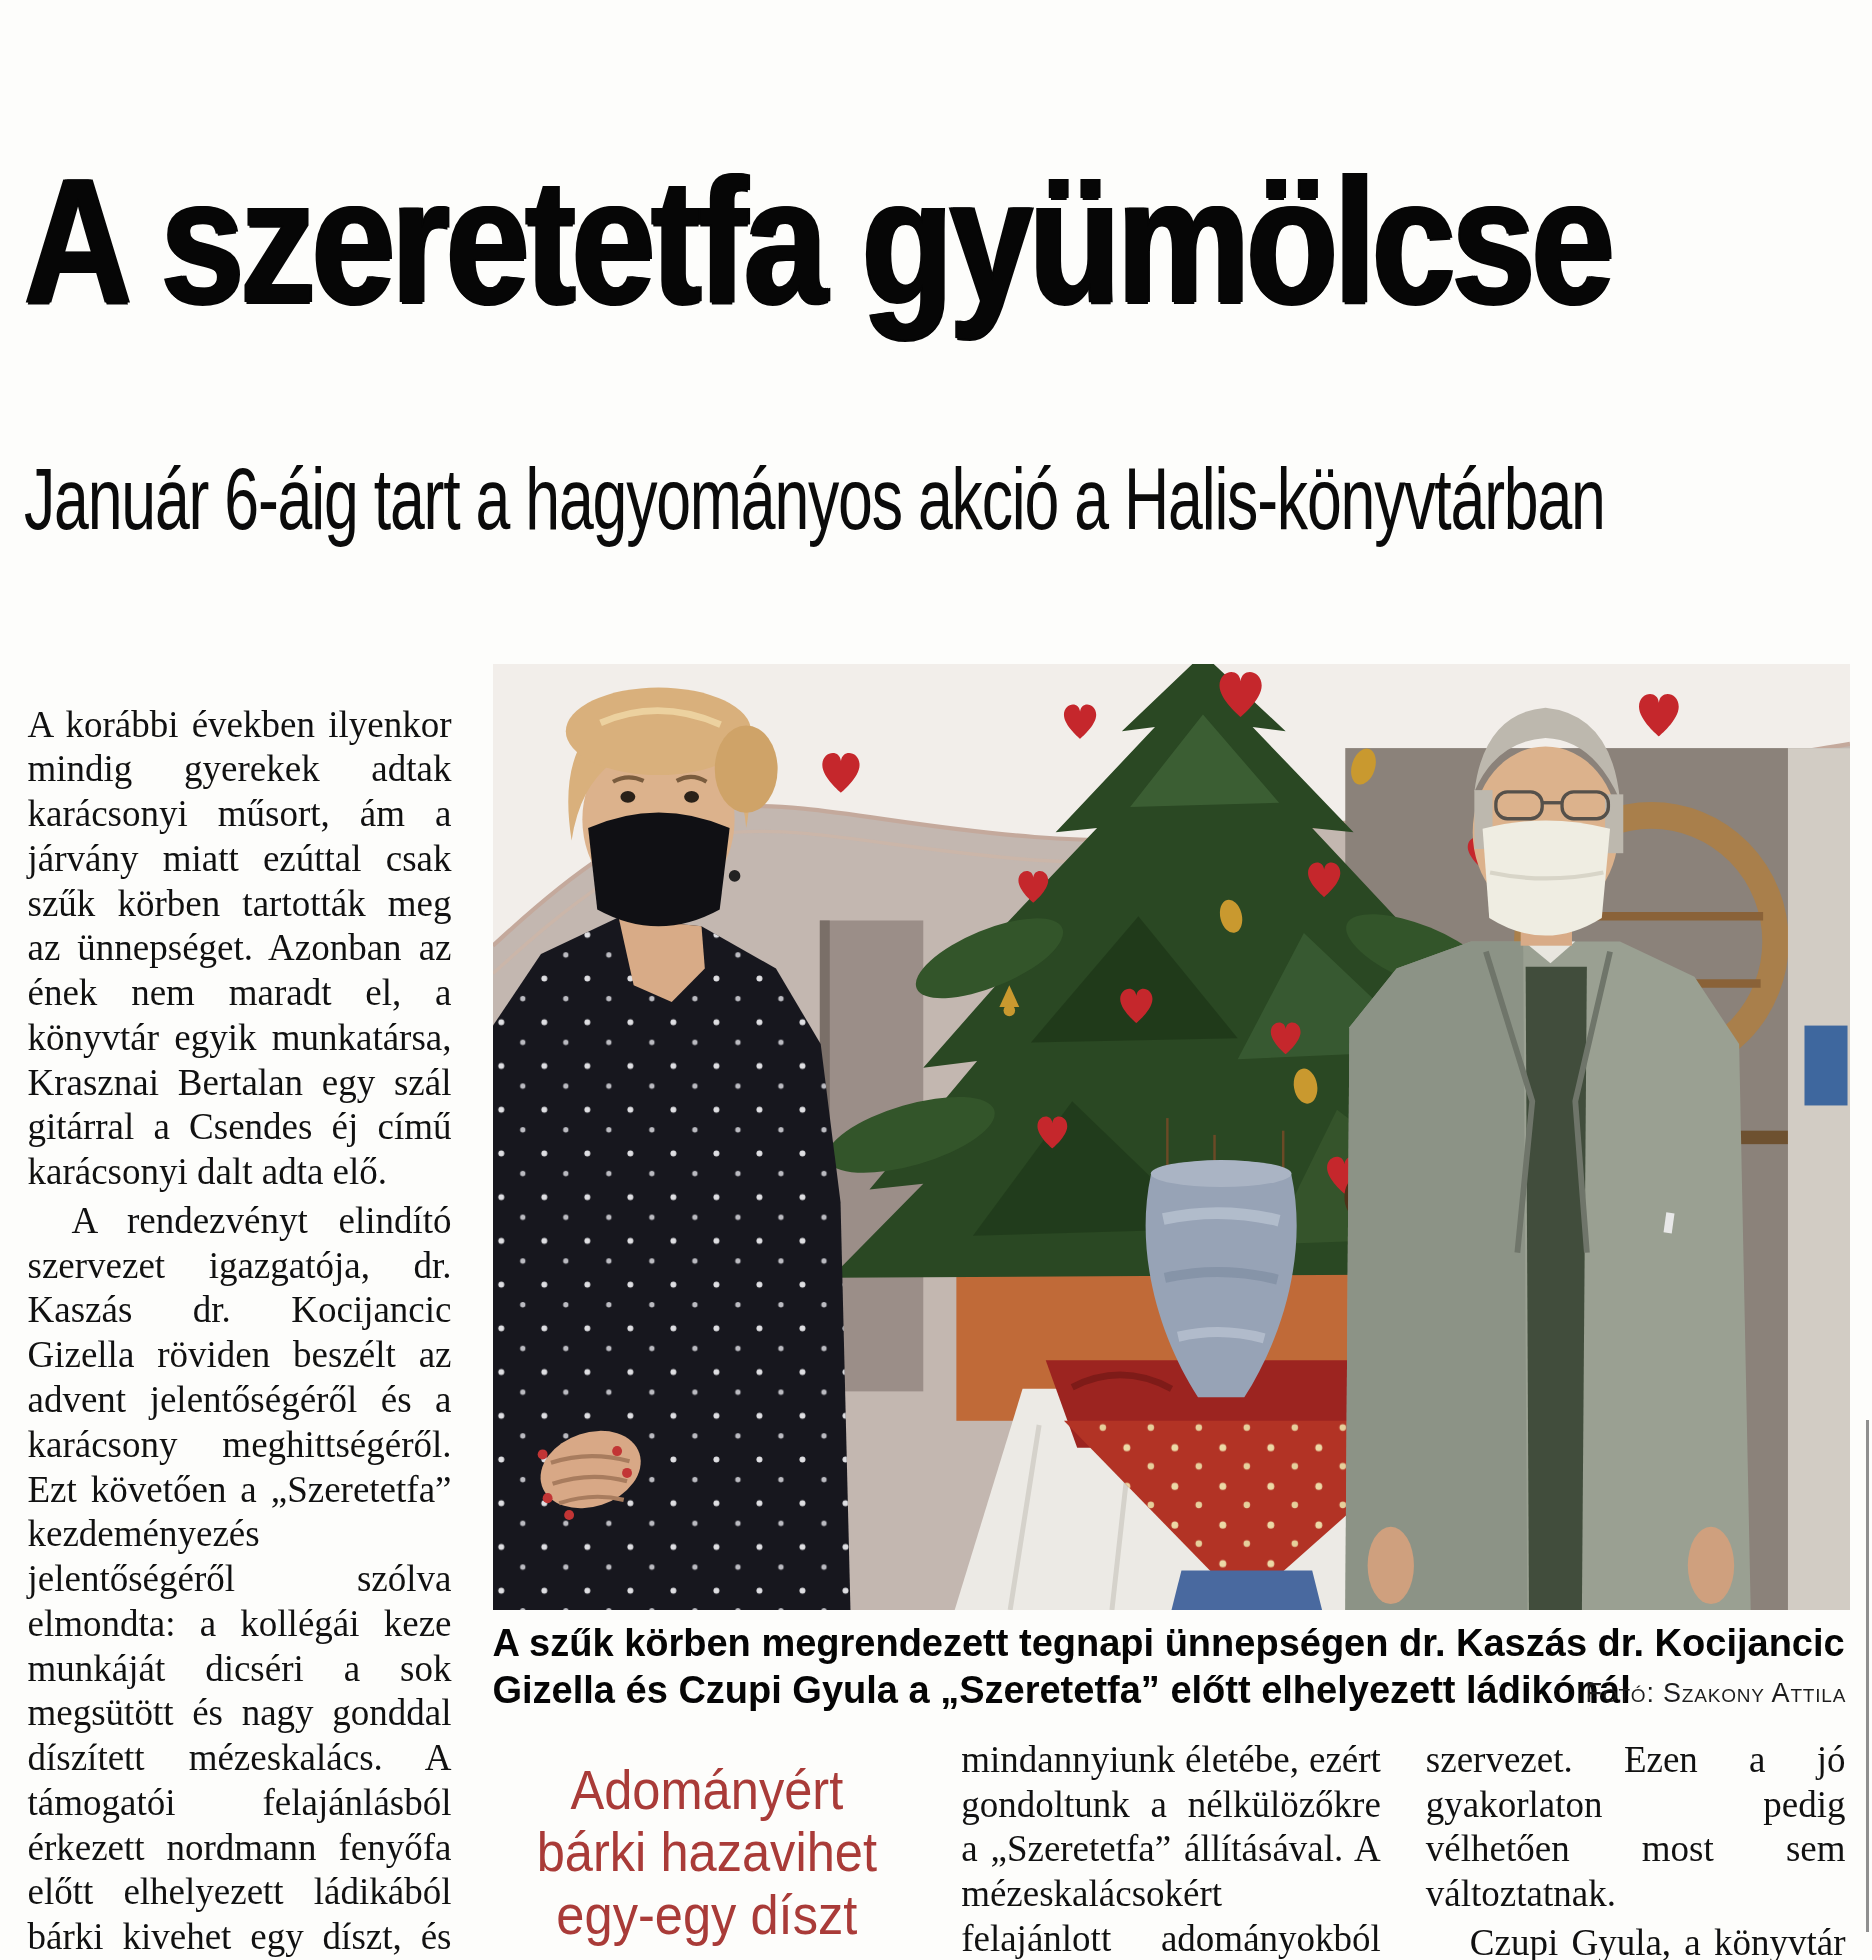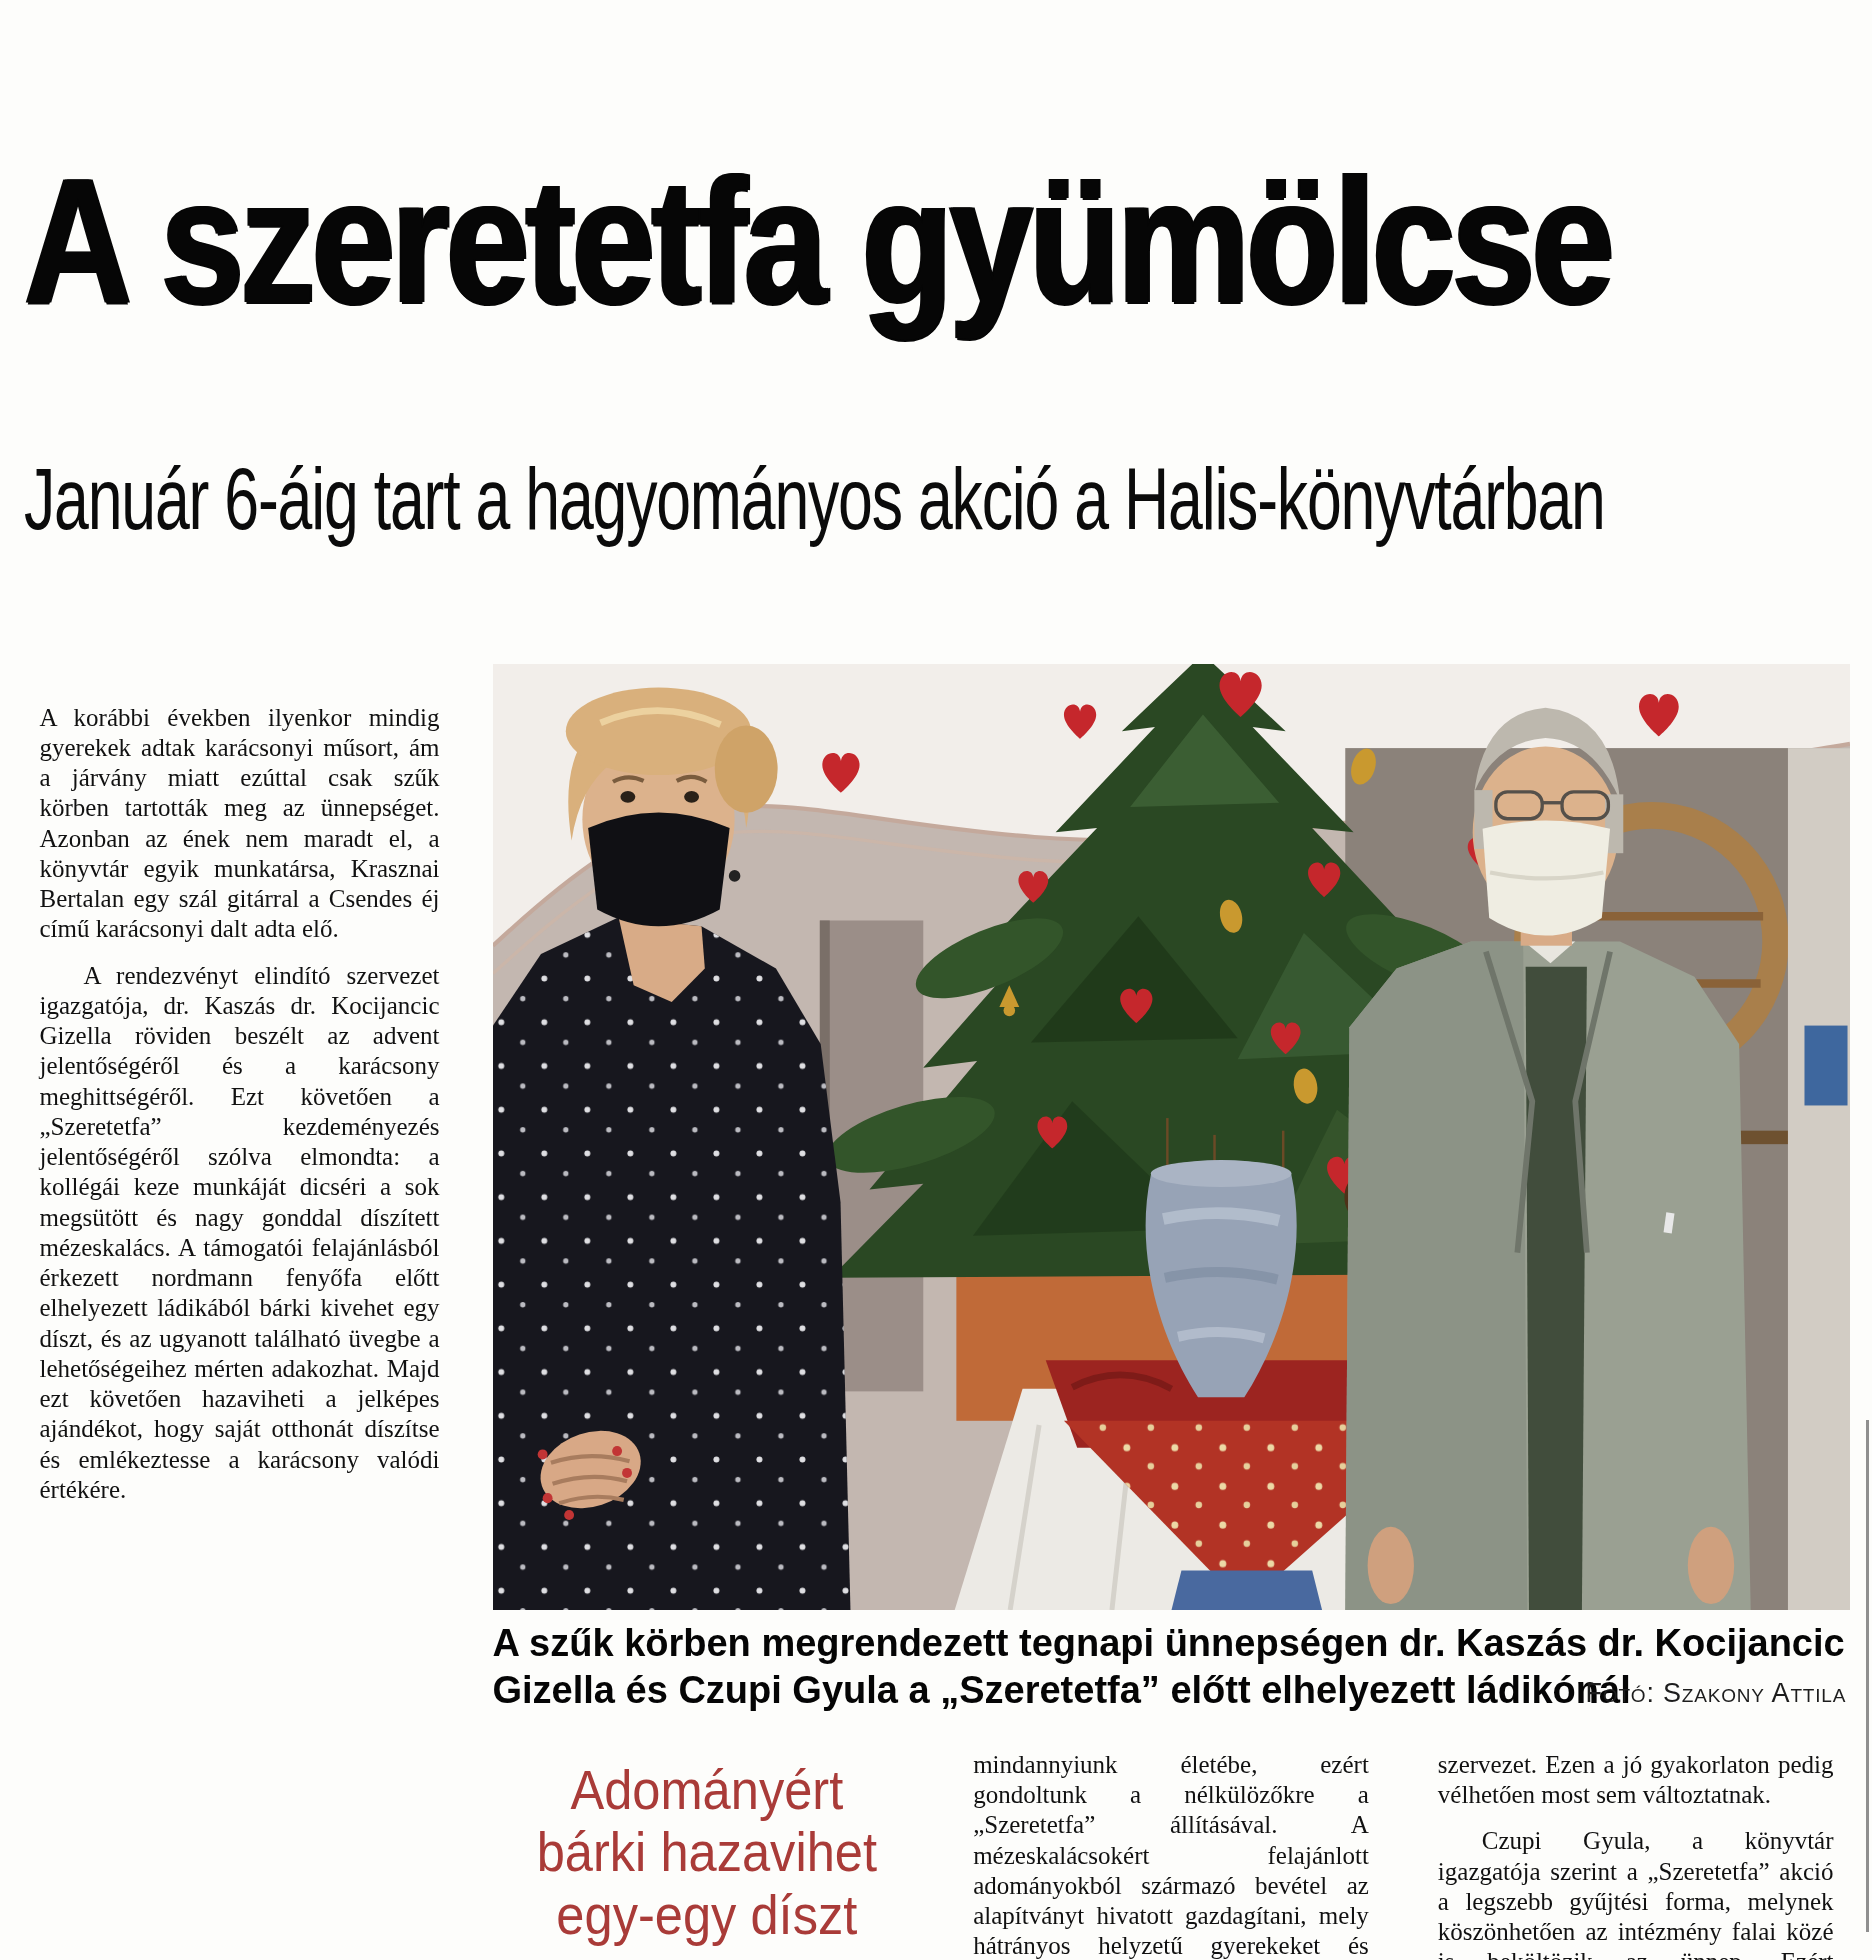--- a/index.html
+++ b/index.html
@@ -23,21 +23,21 @@
     transform:scaleX(0.72); transform-origin:left top;
   }
   .content{display:flex; padding:0 23.5px; margin-top:47px;}
   .col-left{flex:none; width:432px;}
   .right-area{flex:1; min-width:0; margin-left:37px;}
   .lead{
     font-family:"Liberation Sans", sans-serif; font-weight:bold;
     font-size:37px; line-height:1.2; margin:0; text-align:justify;
   }
   .lead-loc{letter-spacing:0.4px; text-shadow:1.3px 0 0 currentColor; margin-right:11.7px;}
-  .bodyp{font-size:25px; line-height:1.21; text-align:justify; margin:16px;}
+  .bodyp{font-size:37px; line-height:1.21; text-align:justify; margin:4px;}
   .gap-top{margin-top:39px;}
   .indent{text-indent:44px;}
   .photo-svg{display:block; width:100%; height:946px; background:#c7bcb5;}
   .caption-row{position:relative; margin-top:10px; font-family:"Liberation Sans", sans-serif;}
   .caption{font-weight:bold; font-size:38px; line-height:1.24; margin:0; color:#050505;}
   .credit{
     position:absolute; right:3.4px; bottom:5px;
     font-size:27px; font-variant:small-caps; letter-spacing:0.8px; color:#1d1d1d;
   }
   .bottom-cols{display:flex; gap:37px; margin-top:20px;}

